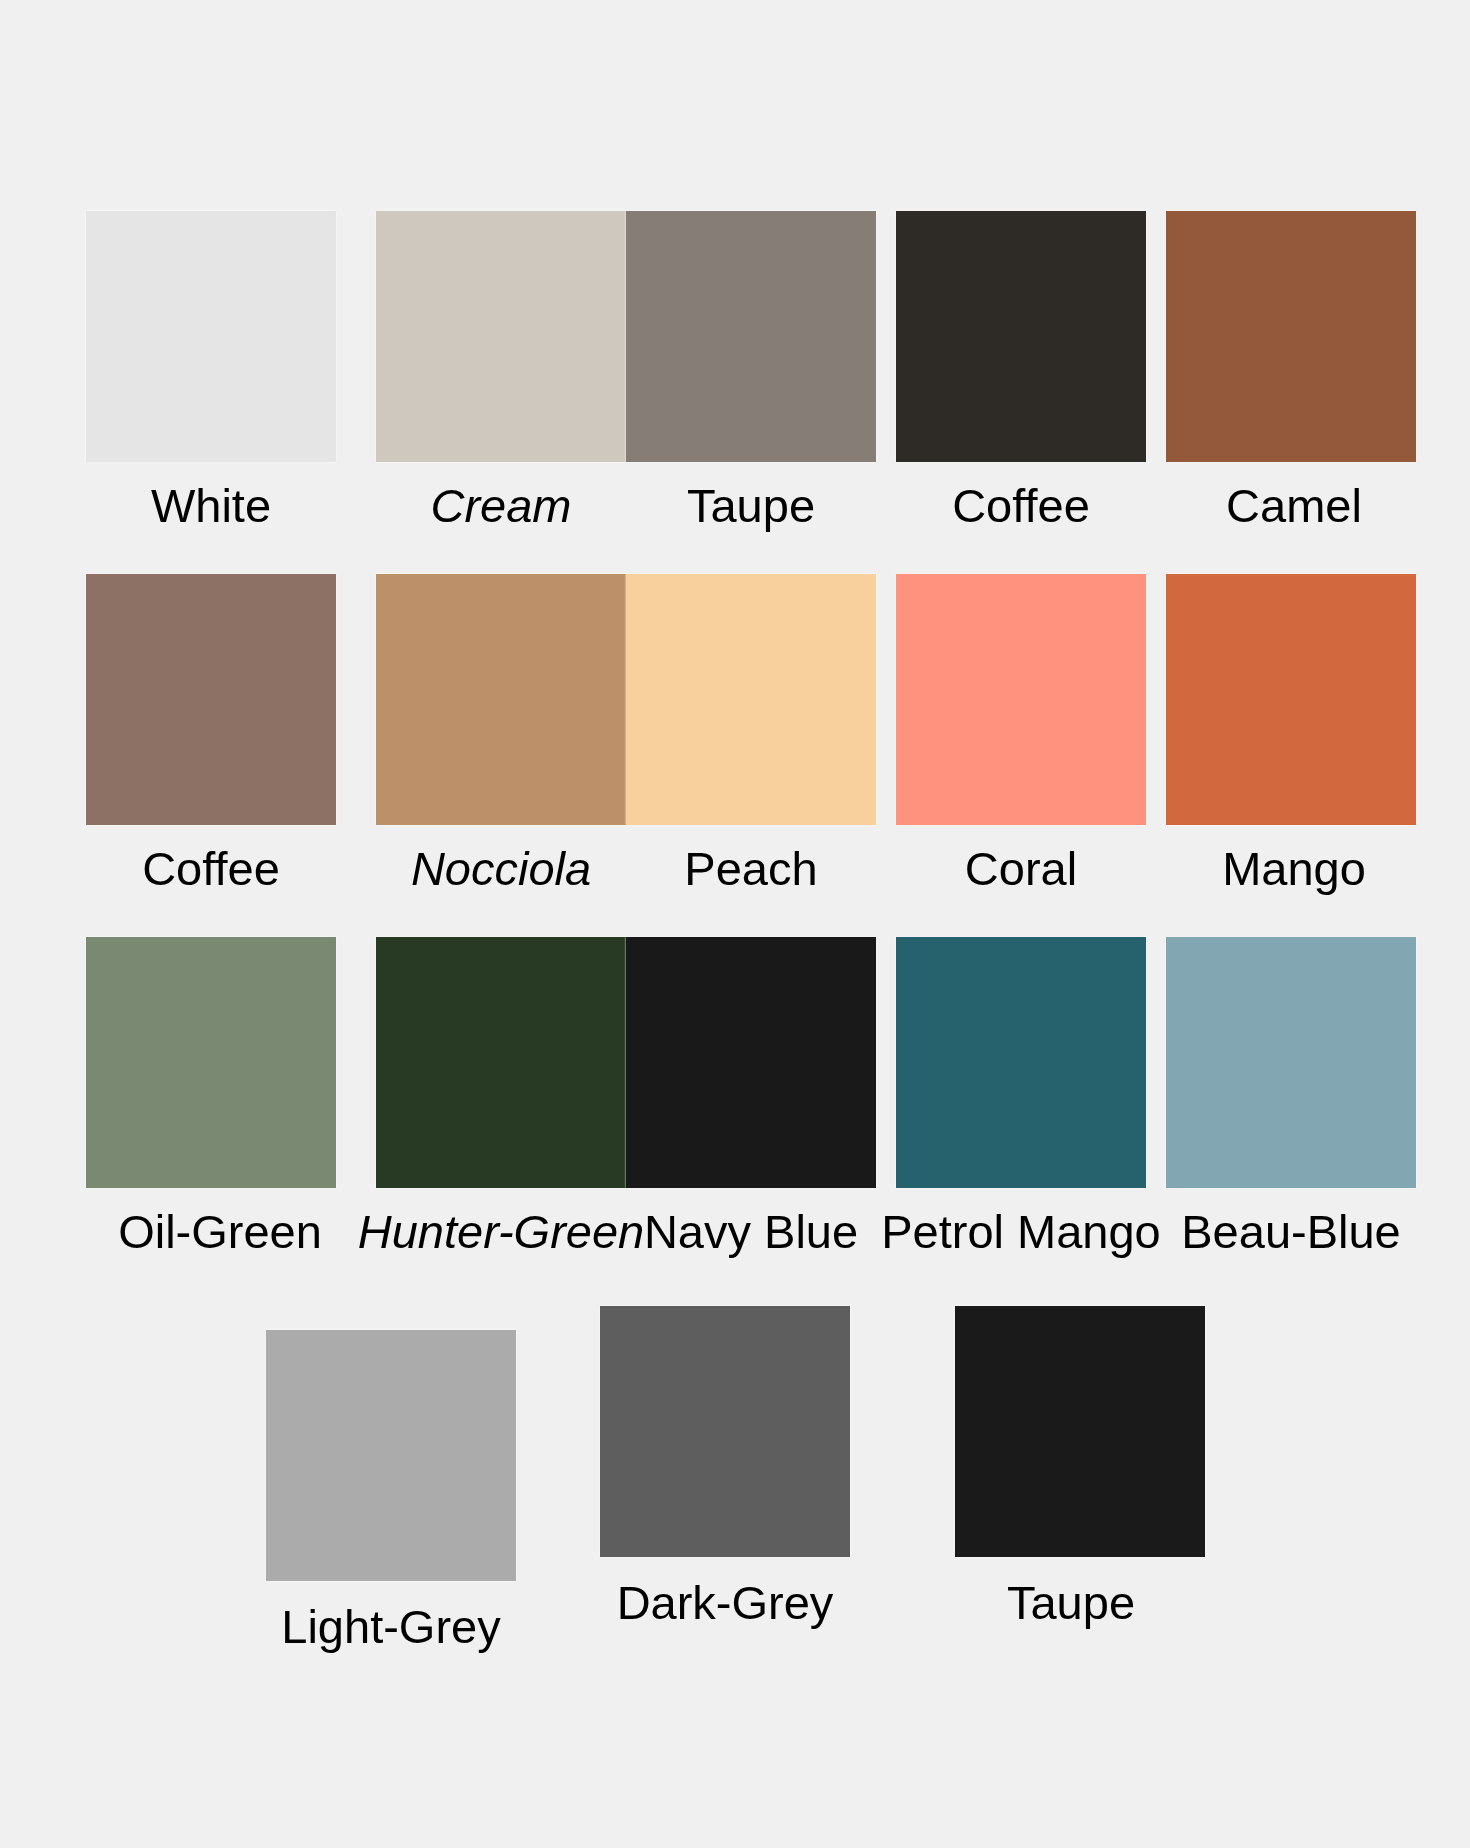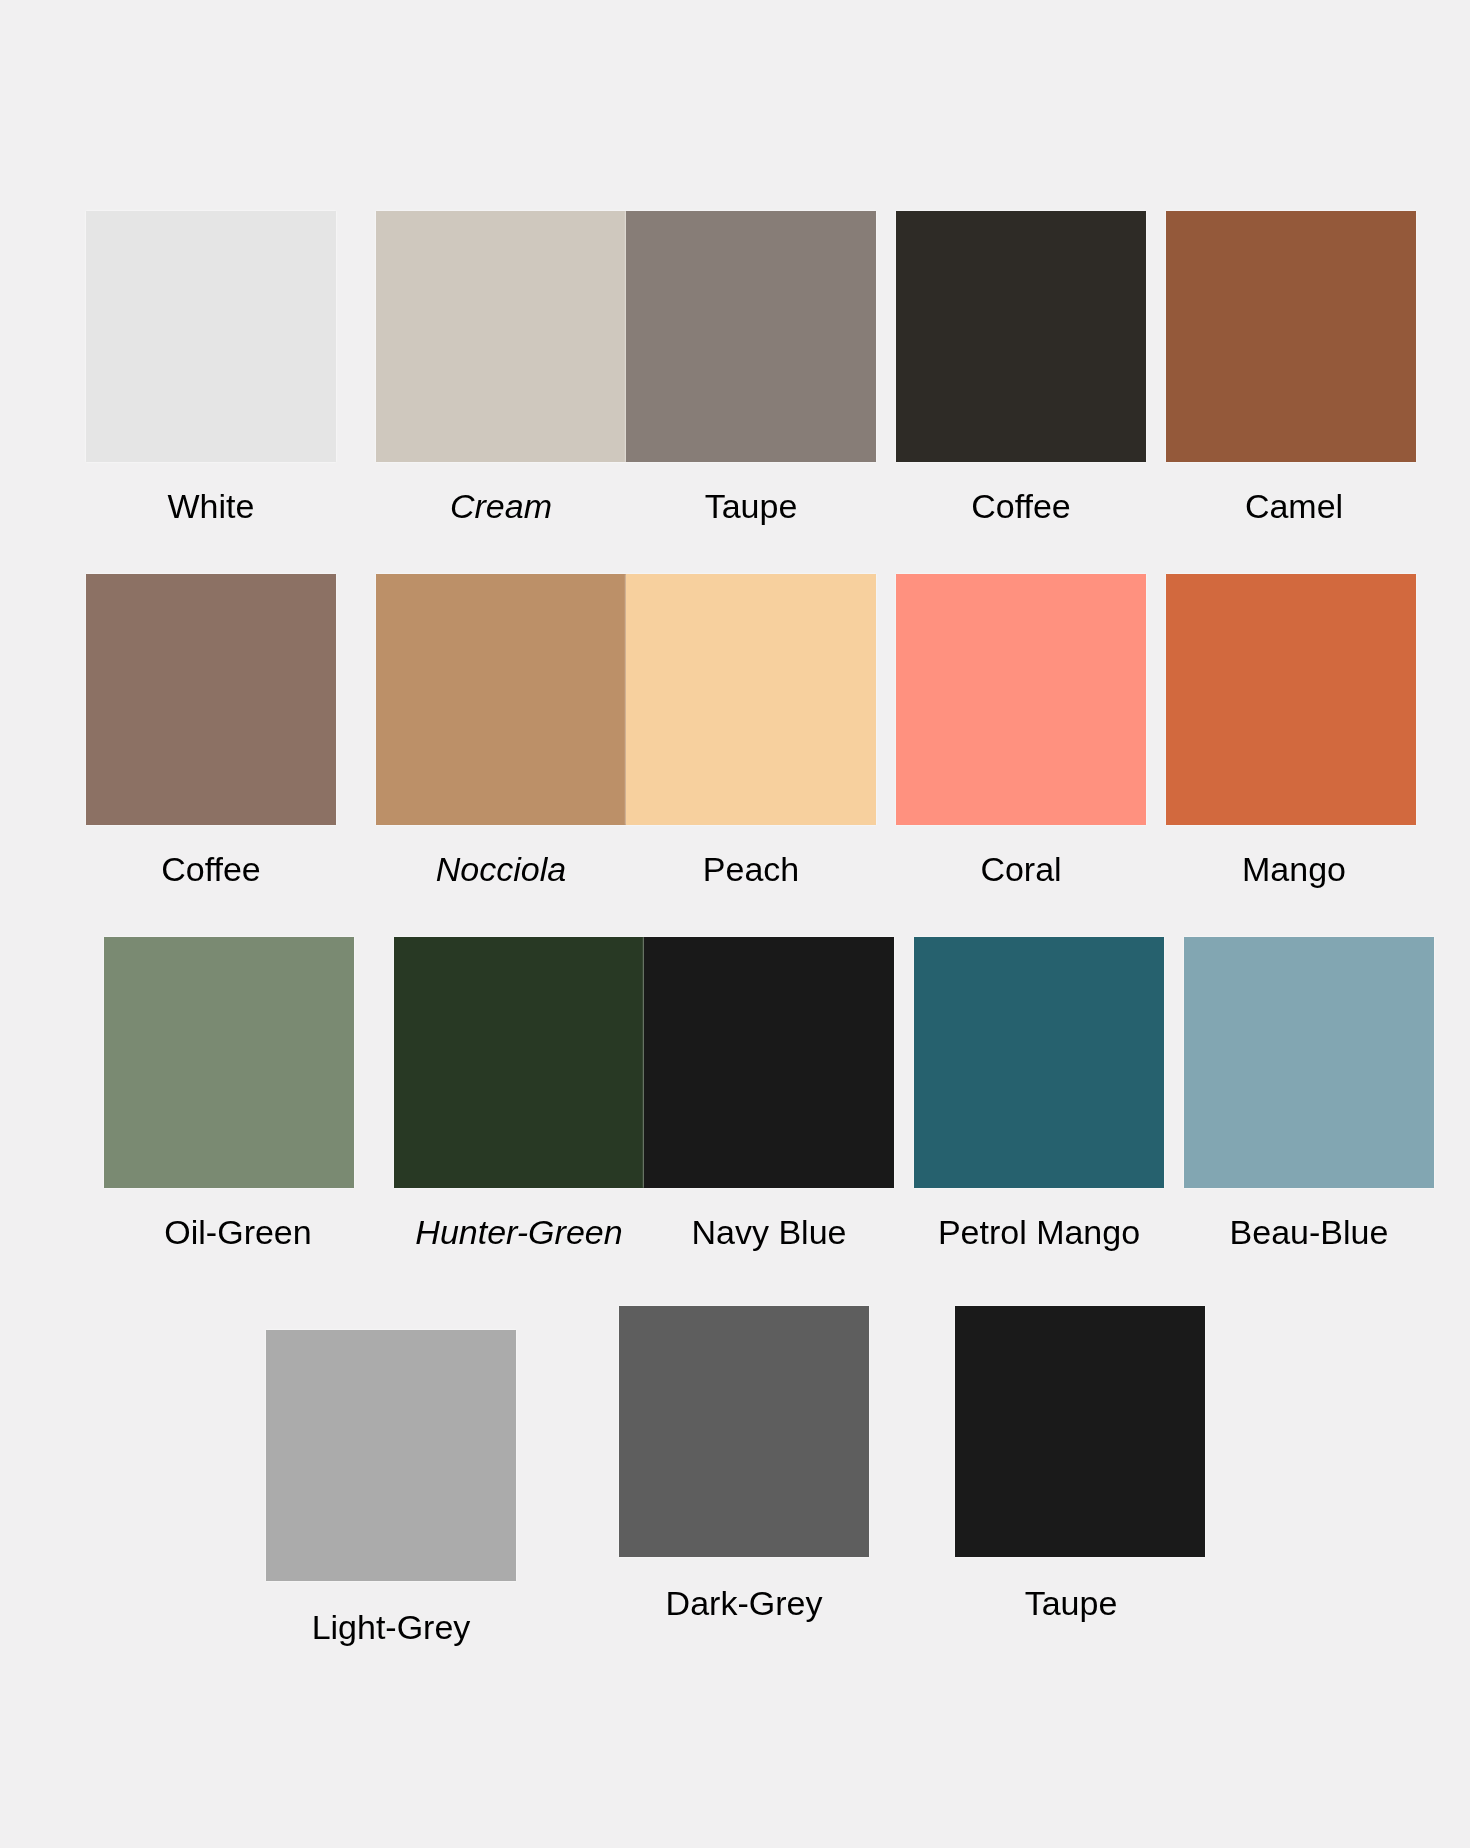--- a/index.html
+++ b/index.html
@@ -16,51 +16,51 @@
     width:1470px; height:1848px;
     overflow:hidden;
   }
   .swatch-row{
     position:absolute;
     left:0; right:0;
     height:365px;
   }
   .swatch-row.row-1{ top:211px; }
   .swatch-row.row-2{ top:574px; }
-  .swatch-row.row-3{ top:937px;margin-left:18px; }
+  .swatch-row.row-3{ top:937px; }
   .swatch-row.row-4{ top:1306px; }
 
   .swatch-card{
     position:absolute;
     top:0;
     width:250px;
     overflow:visible;
   }
   .col-1{ left:86px; }
   .col-2{ left:376px;font-style:italic; }
   .col-3{ left:626px; }
   .col-4{ left:896px; }
   .col-5{ left:1166px; }
   .lastcol-1{ left:266px;margin-top:24px; }
-  .lastcol-2{ left:619px;border-radius:13px; }
+  .lastcol-2{ left:600px;border-radius:13px; }
   .lastcol-3{ left:955px; }
 
   .swatch-chip{
     display:block;
     width:250px; height:251px;
     box-shadow:0 0 2px 0 rgba(255,255,255,0.9);
   }
   .swatch-label{
     display:block;
     position:absolute;
     top:274px;
     left:-75px;
     width:400px;
     text-align:center;
-    font-size:34px;
+    font-size:47px;
     line-height:42.5px;
     color:#000000;
     white-space:nowrap;
     font-variant-ligatures:none;
     font-kerning:normal;
     transform:translateZ(0);
   }
   .nudge-right{ transform:translateZ(0) translateX(9px); }
   .nudge-left{ transform:translateZ(0) translateX(-9px); }
   .nudge-right-sm{ transform:translateZ(0) translateX(3px); }

